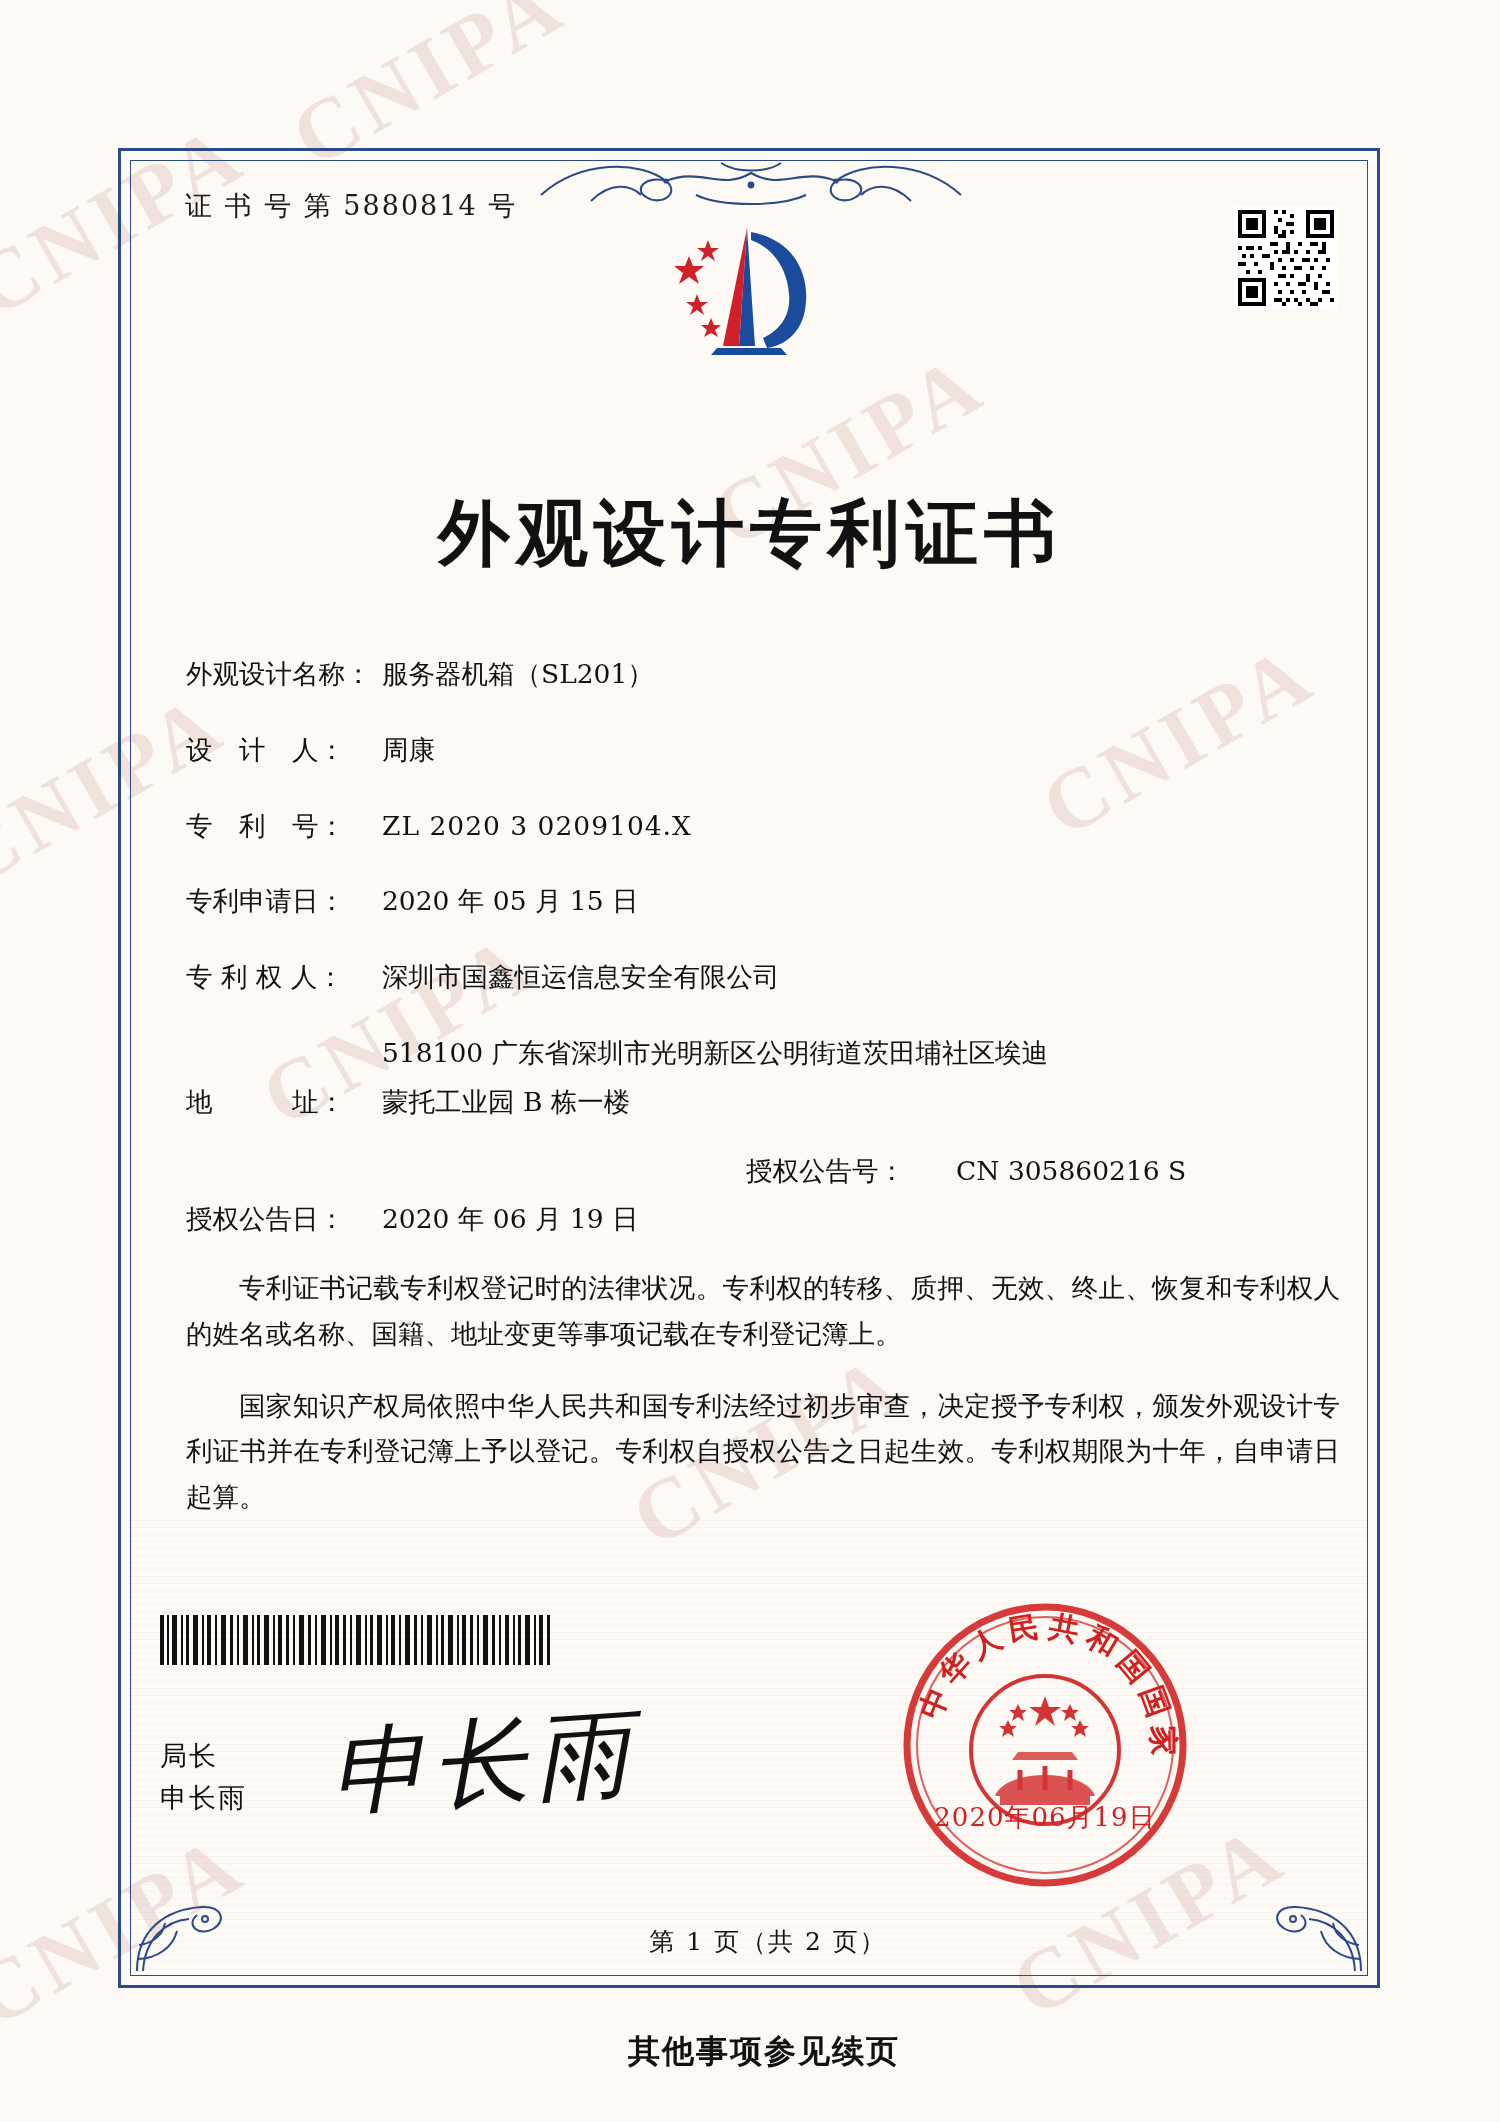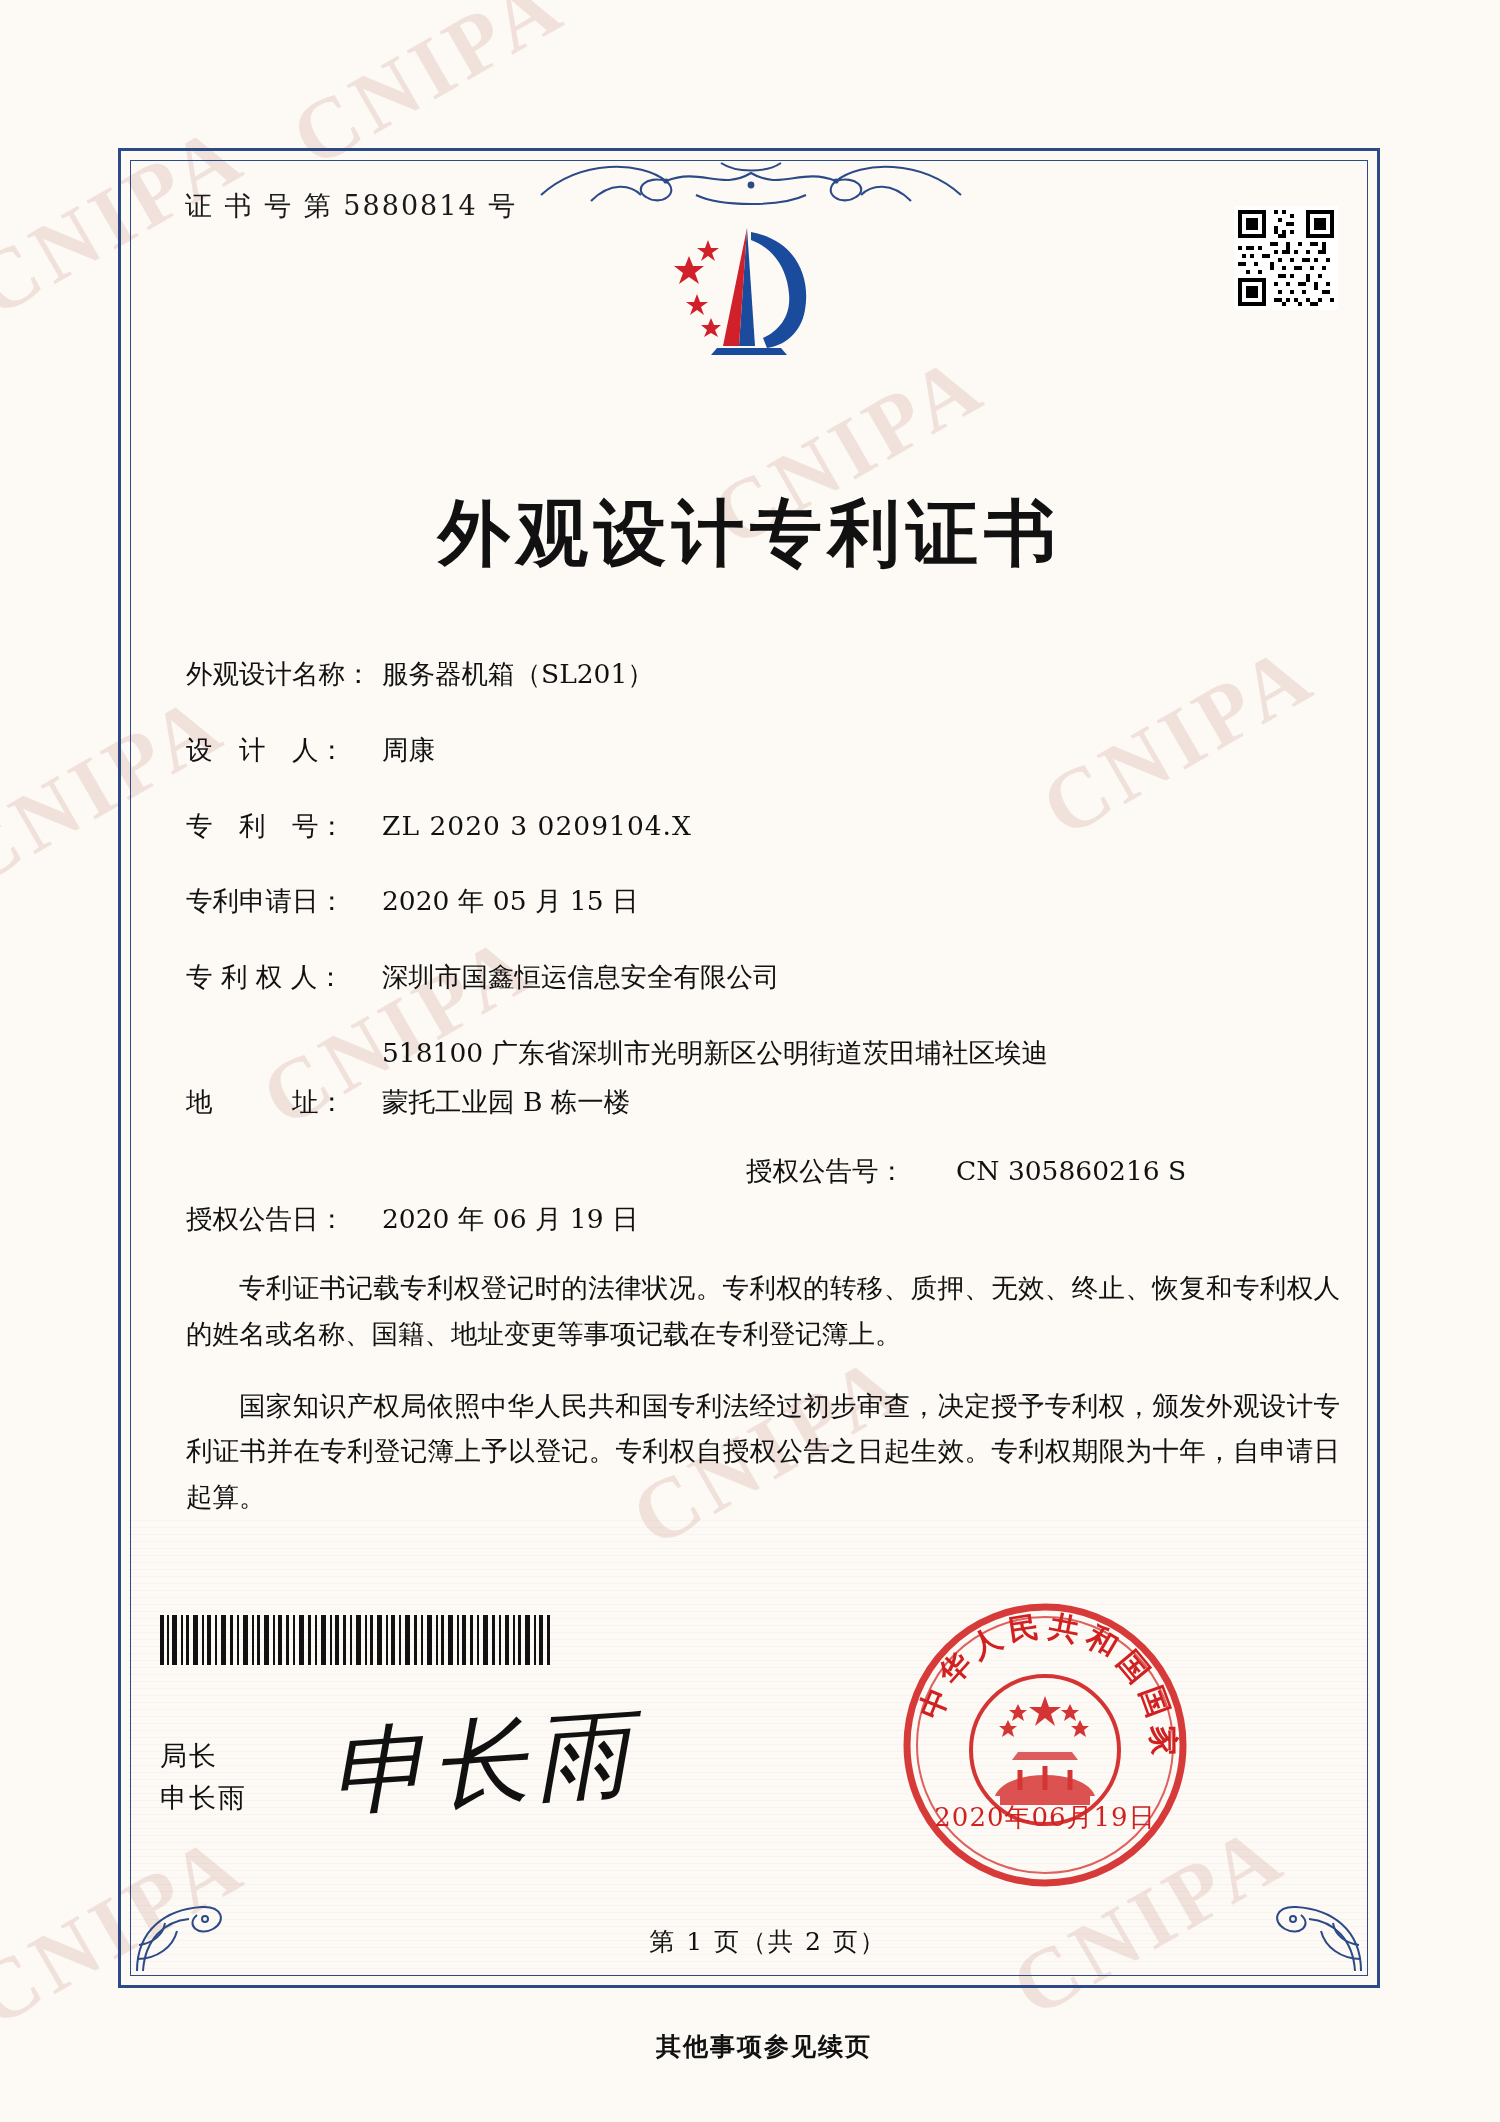--- a/index.html
+++ b/index.html
@@ -219,21 +219,21 @@
     z-index: 5;
     letter-spacing: 2px;
     padding-left: 36px;
   }
 
   .footer-note {
     position: absolute;
     left: 0; right: 0;
     top: 2030px;
     text-align: center;
-    font-size: 25px;
+    font-size: 32px;
     font-weight: bold;
     color: #111;
     z-index: 5;
     letter-spacing: 2px;
     padding-left: 28px;
   }
 
   .bottom-texture {
     position: absolute;
     left: 128px;

